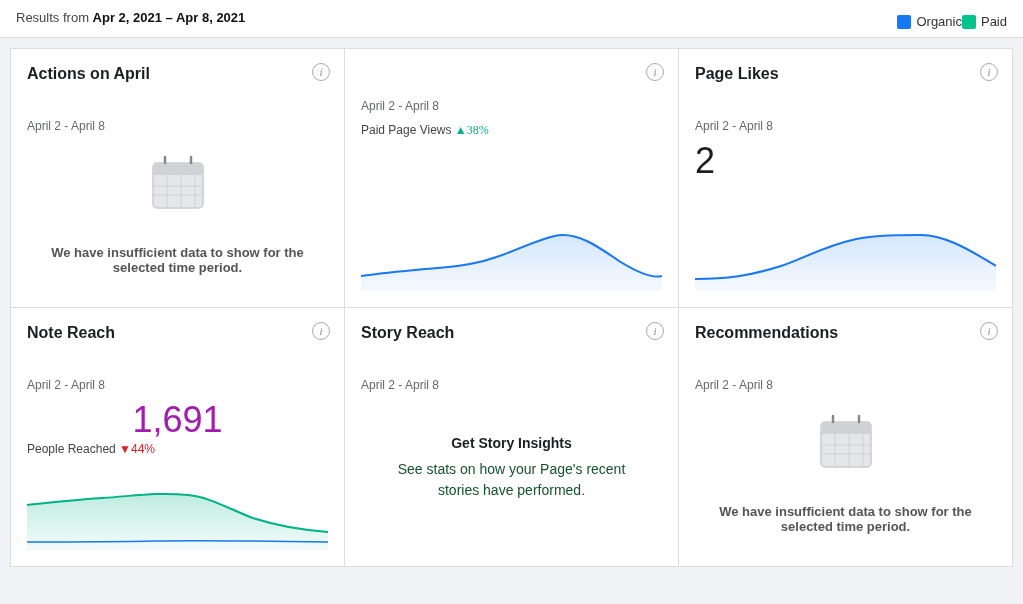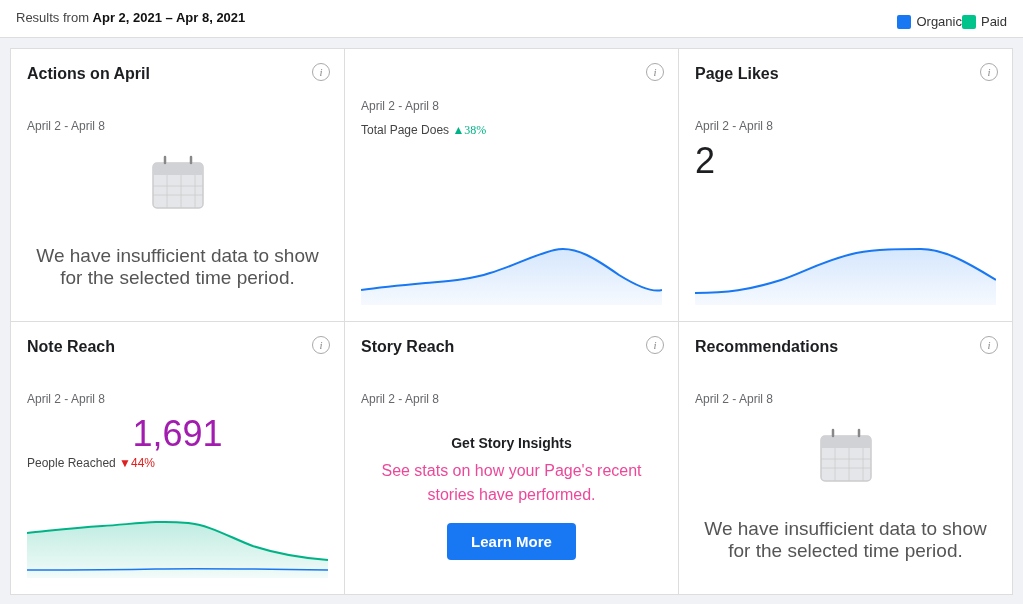--- a/index.html
+++ b/index.html
@@ -78,25 +78,26 @@
       text-align: center;
     }
     .metric-label {
       font-size: 12px;
       color: #444;
       margin-bottom: 10px;
     }
     .metric-label .up { color: #00b386; font-family: Liberation Serif, serif; }
     .metric-label .down { color: #e02020; }
     .insufficient {
-      font-size: 19px;
+      font-size: 13px;
       color: #555;
       text-align: center;
       margin: auto;
       padding: 16px 8px;
+      font-weight: bold;
     }
 
     
     .calendar-icon {
       width: 60px;
       height: 60px;
       margin: 10px auto 16px auto;
     }
 
     
@@ -115,22 +116,22 @@
       flex: 1;
       text-align: center;
       padding: 10px 20px;
     }
     .story-reach-title {
       font-size: 14px;
       font-weight: 700;
       margin-bottom: 8px;
     }
     .story-reach-desc {
-      font-size: 16px;
-      color: #ec4899;
+      font-size: 14px;
+      color: #14532d;
       line-height: 1.5;
       margin-bottom: 16px;
     }
     .learn-more-btn {
       background: #1877f2;
       color: #fff;
       border: none;
       border-radius: 4px;
       padding: 10px 24px;
       font-size: 15px;
@@ -179,21 +180,21 @@
       <line x1="33" y1="22" x2="33" y2="55" stroke="#ccc" stroke-width="0.8"></line>
       <line x1="47" y1="22" x2="47" y2="55" stroke="#ccc" stroke-width="0.8"></line>
     </svg>
     <div class="insufficient">We have insufficient data to show for the selected time period.</div>
   </div>
 
   <div class="card">
     <span class="info-icon">i</span>
     <div class="card-date">April 2 - April 8</div>
     <div class="metric-label">
-      <span>Total Page Does</span>
+      <span>Paid Page Views</span>
       <span class="up">▲38%</span>
     </div>
     <svg class="chart-area" viewBox="0 0 280 80" preserveAspectRatio="none">
       <defs>
         <linearGradient id="blueGrad" x1="0" y1="0" x2="0" y2="1">
           <stop offset="0%" stop-color="#1877f2" stop-opacity="0.18"></stop>
           <stop offset="100%" stop-color="#1877f2" stop-opacity="0.04"></stop>
         </linearGradient>
       </defs>
       <path d="M0,65 C20,62 40,60 60,58 C80,56 100,55 120,48 C140,42 160,30 180,25 C200,20 220,35 240,50 C255,60 270,68 280,65" fill="none" stroke="#1877f2" stroke-width="2"></path>
@@ -241,21 +242,20 @@
     </svg>
   </div>
 
   <div class="card">
     <span class="info-icon">i</span>
     <div class="card-title">Story Reach</div>
     <div class="card-date">April 2 - April 8</div>
     <div class="story-reach-content">
       <div class="story-reach-title">Get Story Insights</div>
       <div class="story-reach-desc">See stats on how your Page's recent stories have performed.</div>
-      <button class="learn-more-btn">Learn More</button>
     </div>
   </div>
 
   <div class="card">
     <span class="info-icon">i</span>
     <div class="card-title">Recommendations</div>
     <div class="card-date">April 2 - April 8</div>
 
     <svg class="calendar-icon" viewBox="0 0 60 60">
       <rect x="5" y="10" width="50" height="45" rx="4" ry="4" fill="#e4e6ea" stroke="#ccc" stroke-width="1.5"></rect>

